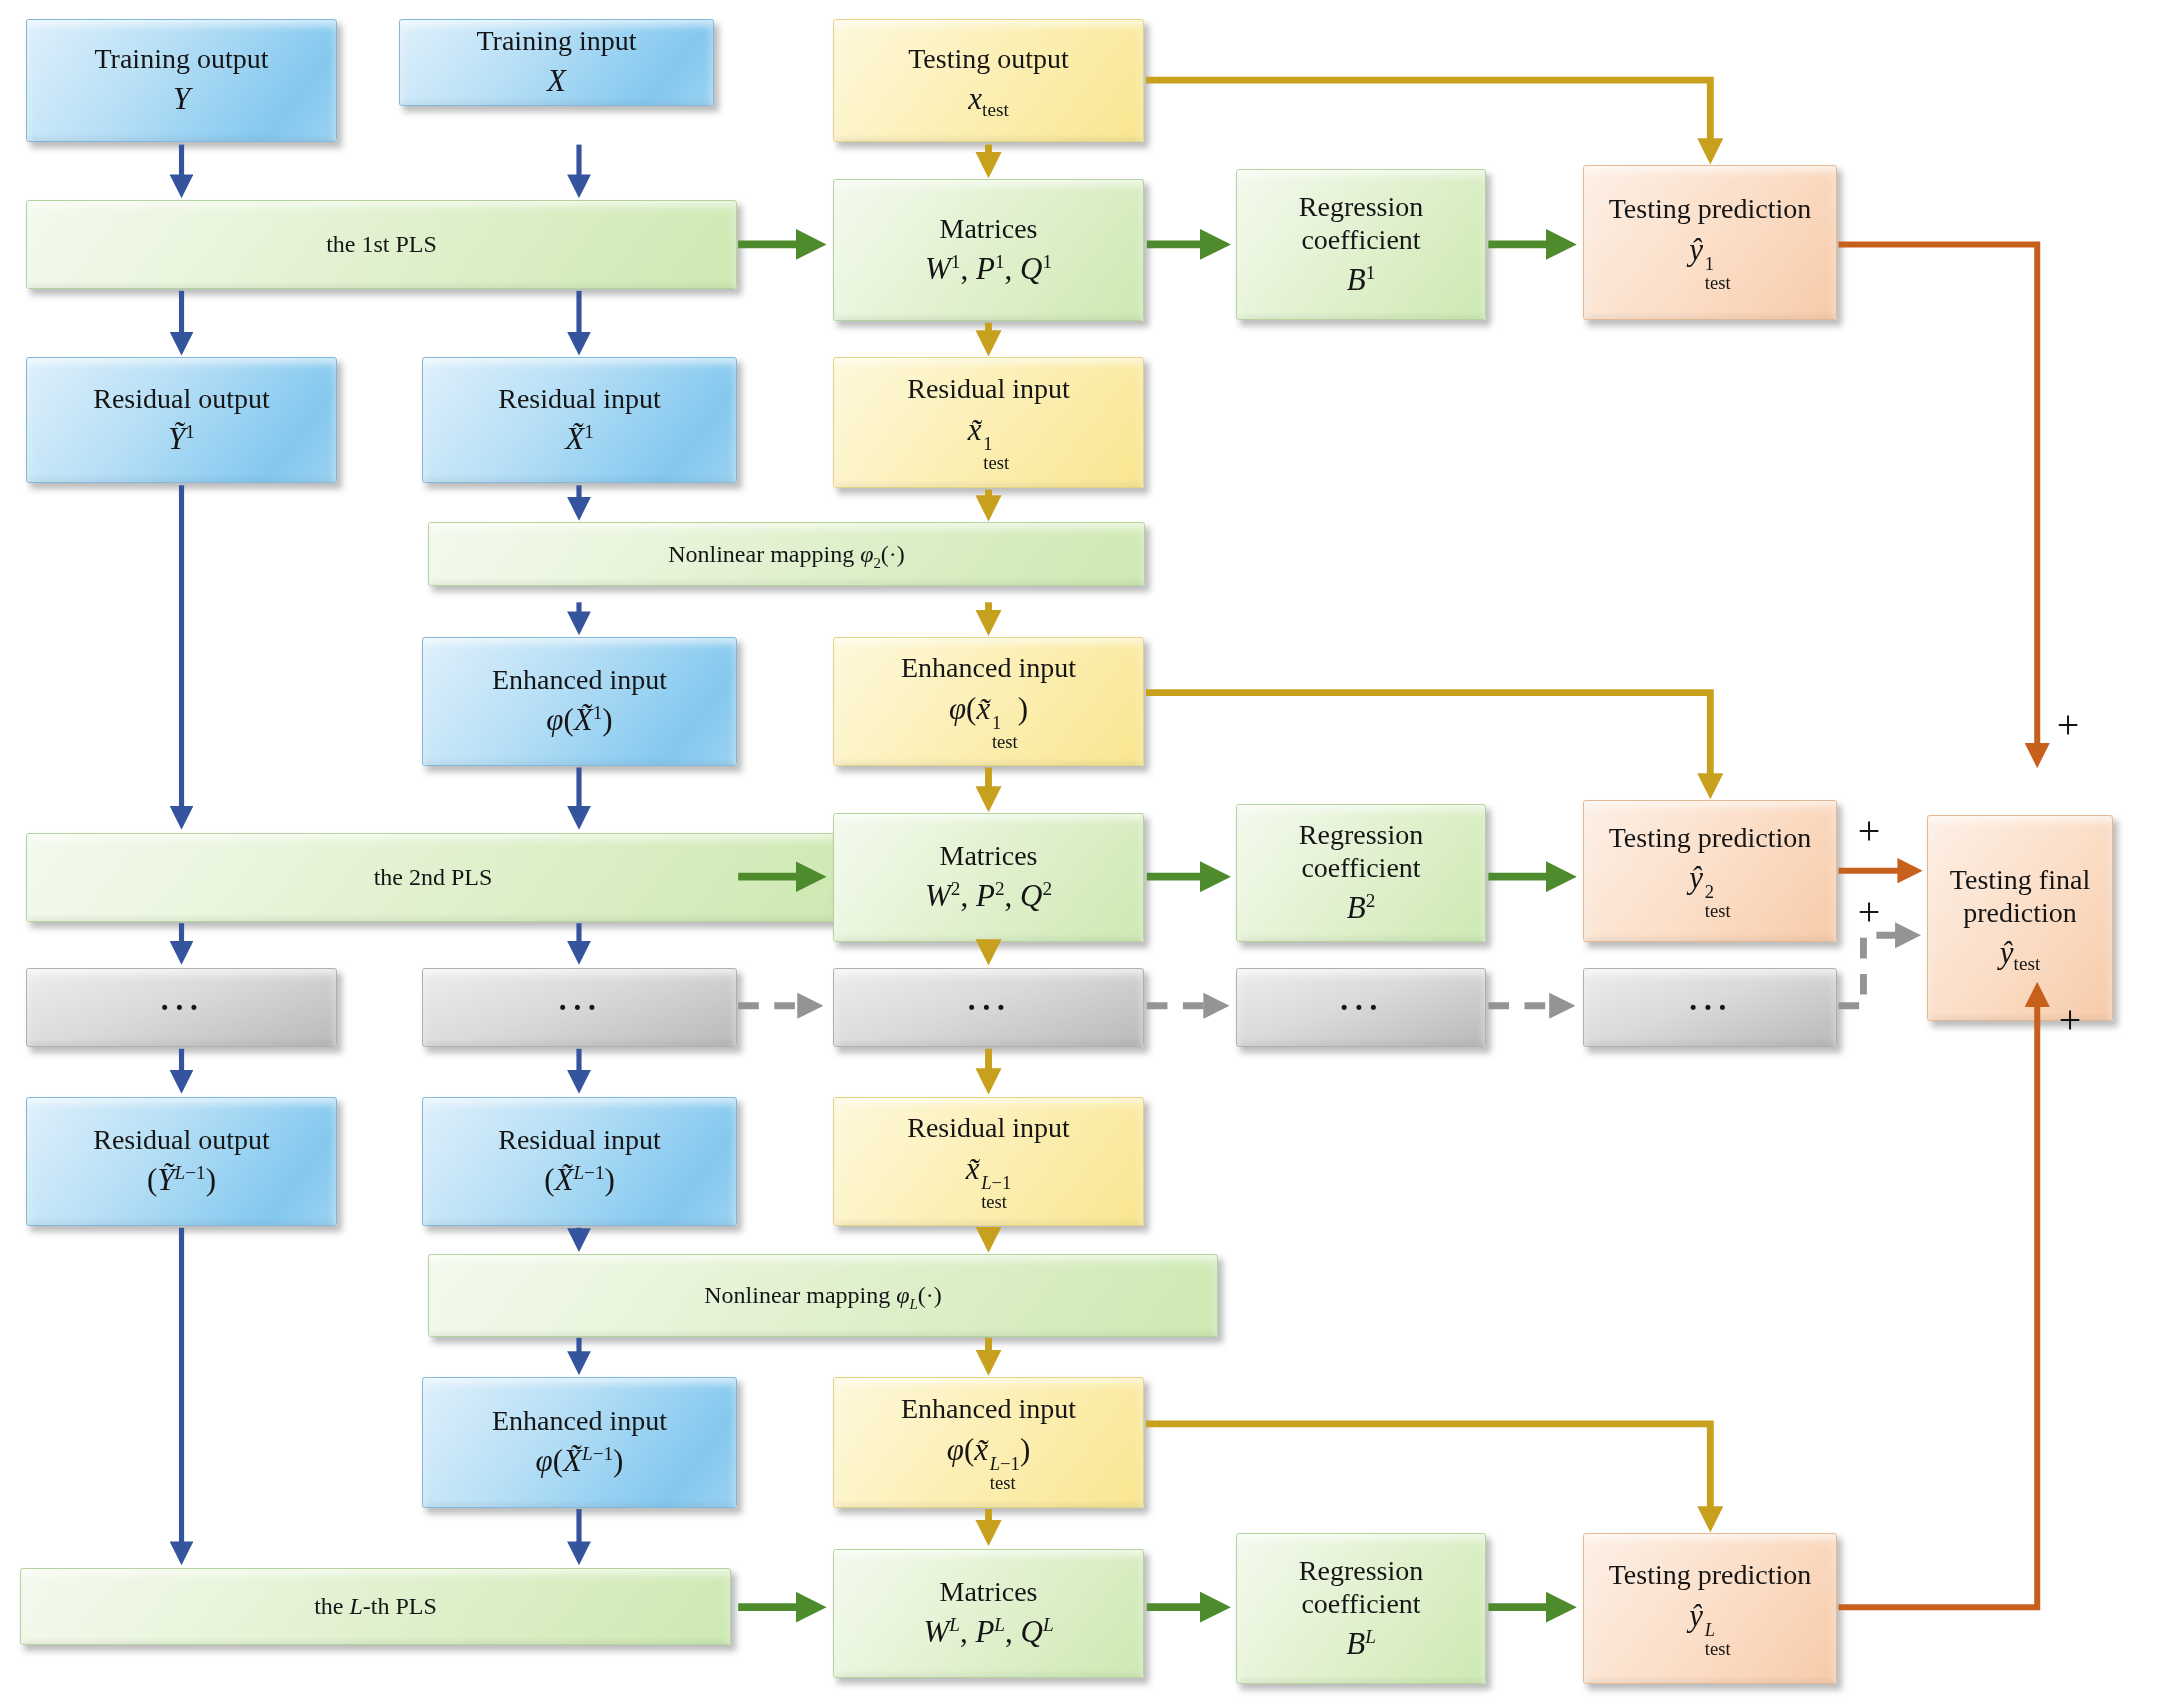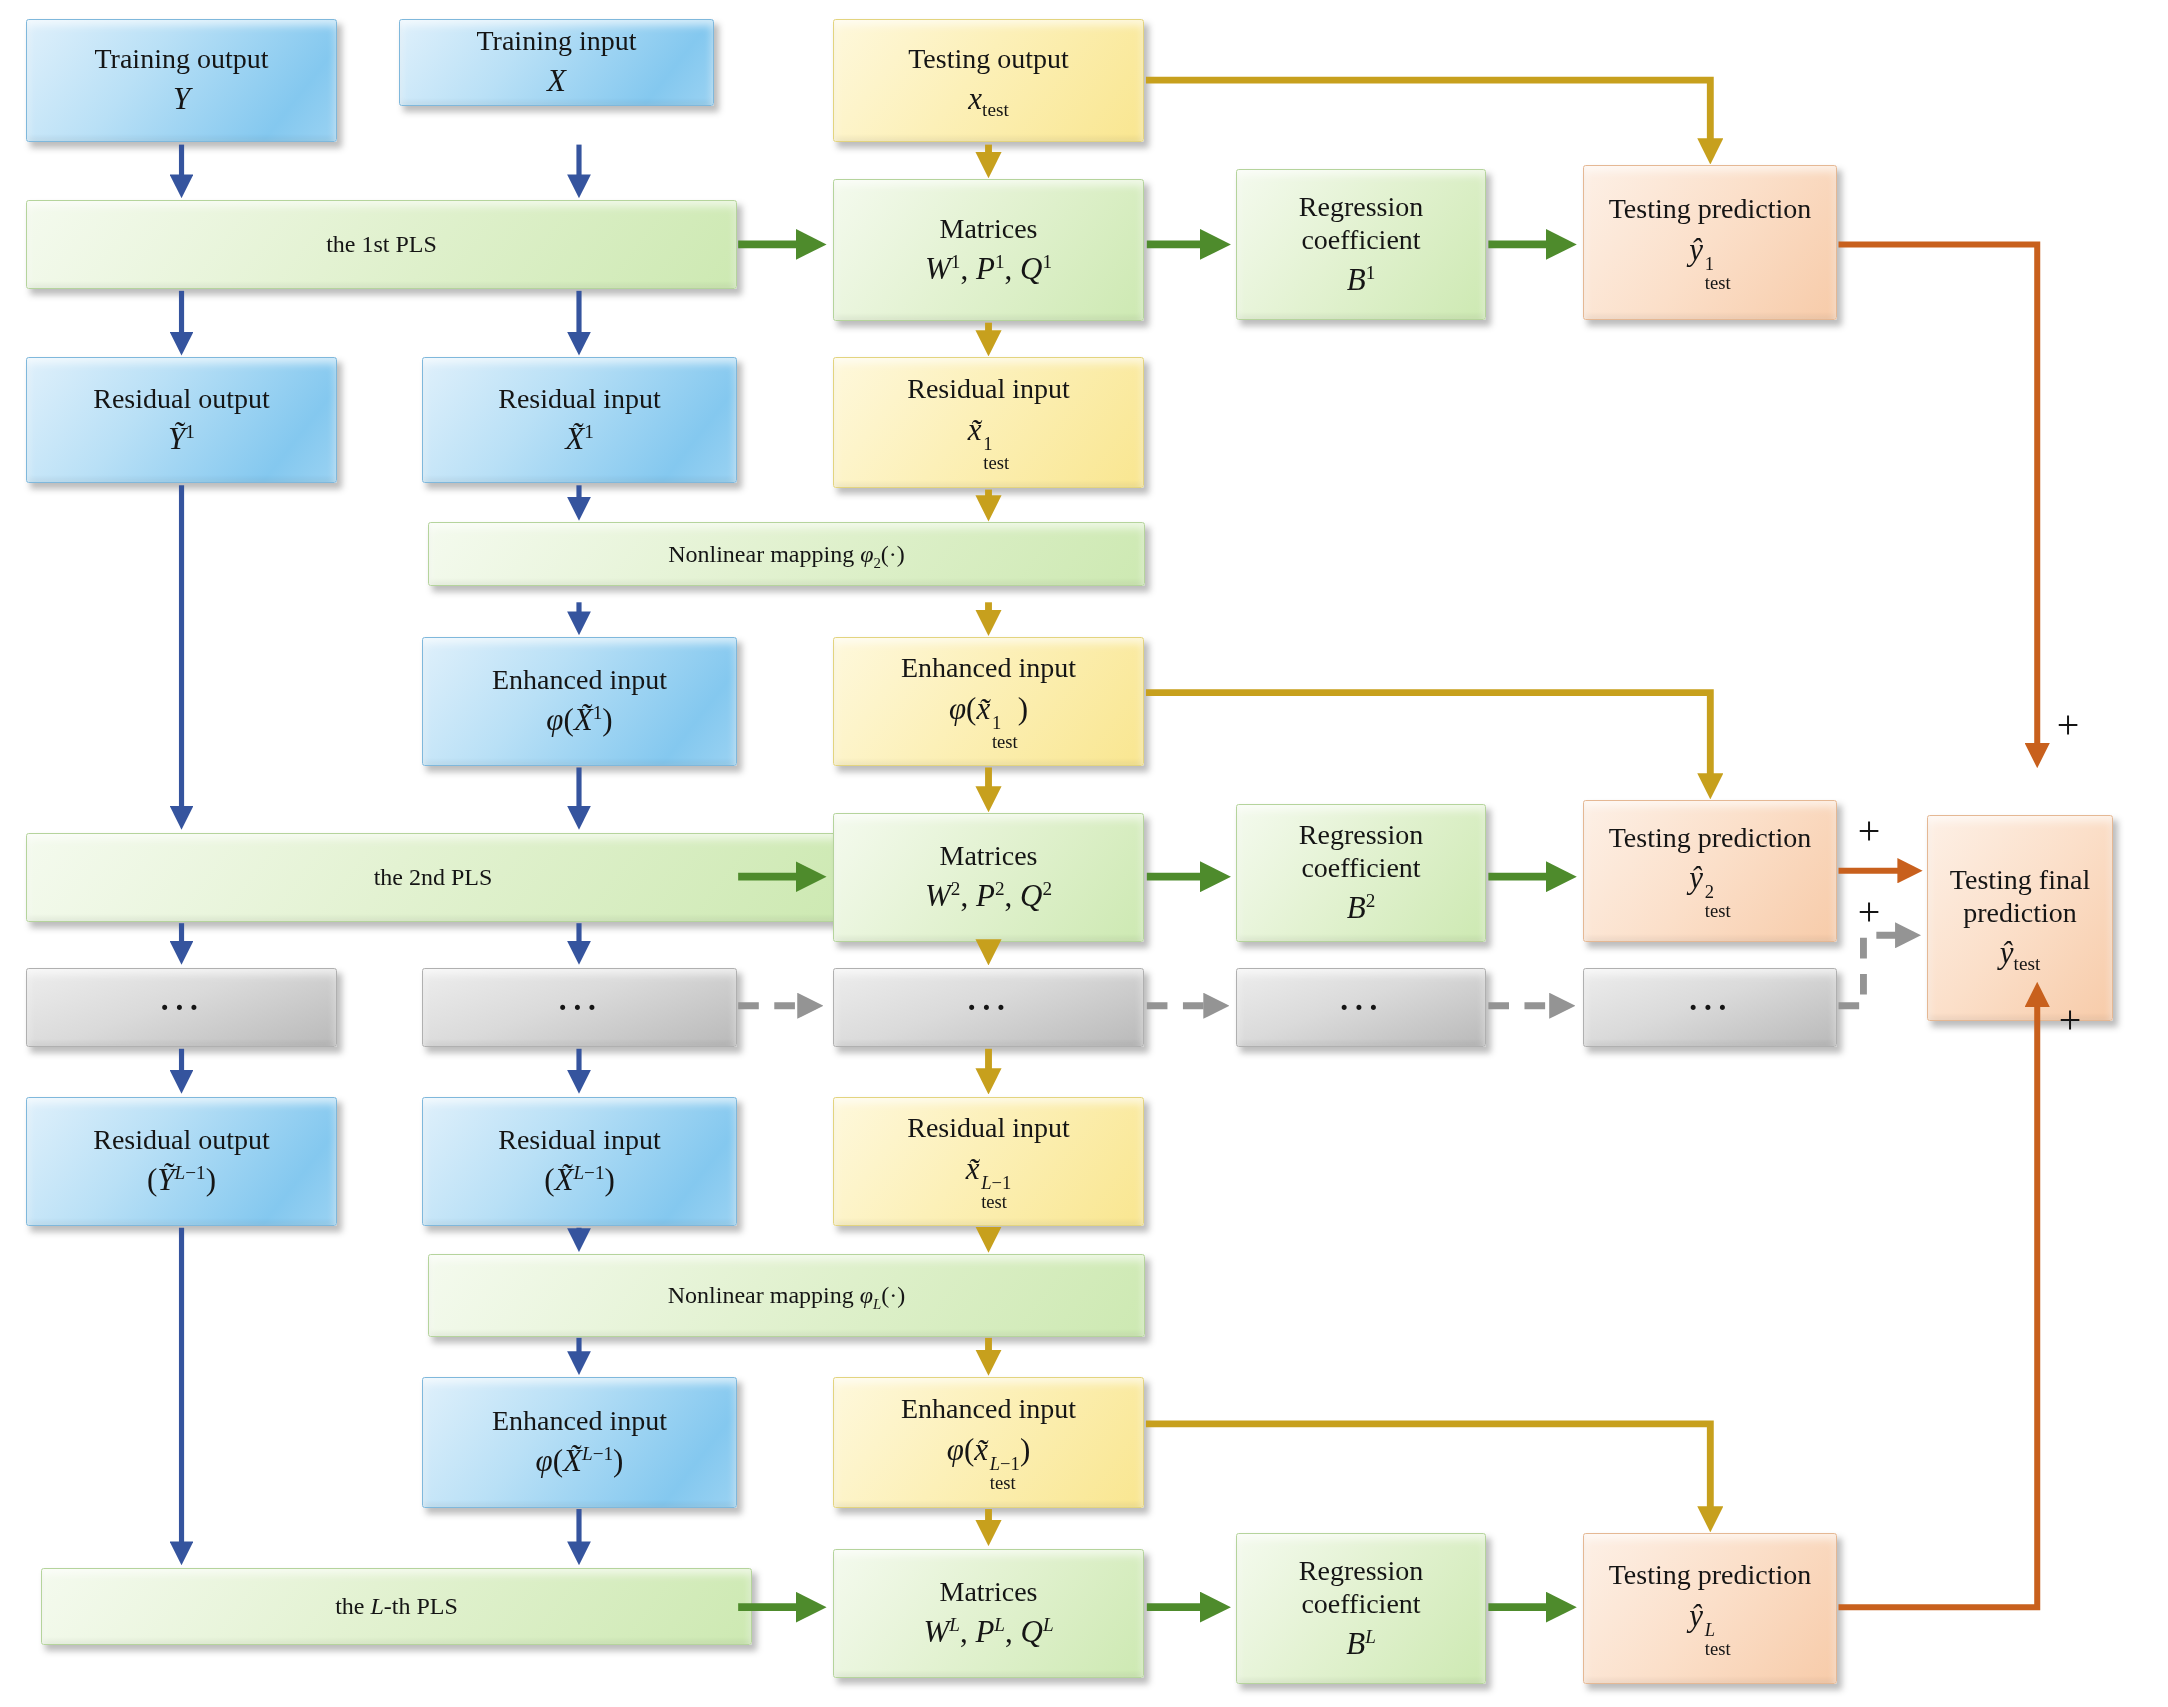--- a/index.html
+++ b/index.html
@@ -157,37 +157,37 @@
     <div class="f">(<i>X̃</i><sup><i>L</i>−1</sup>)</div>
   </div>
   <div class="box yellow" style="left:833px;top:1097px;width:311px;height:129px">
     <div class="t">Residual input</div>
     <div class="f"><i>x̃</i><span class="ss">
           <span><i>L</i>−1</span>
           <span>test</span>
         </span></div>
   </div>
 
-  <div class="box green" style="left:428px;top:1254px;width:717px;height:83px">
+  <div class="box green" style="left:428px;top:1254px;width:790px;height:83px">
     <div class="bar-label">Nonlinear mapping <i>φ</i><sub><i>L</i></sub>(·)</div>
   </div>
 
   <div class="box blue" style="left:422px;top:1377px;width:315px;height:131px">
     <div class="t">Enhanced input</div>
     <div class="f"><i>φ</i>(<i>X̃</i><sup><i>L</i>−1</sup>)</div>
   </div>
   <div class="box yellow" style="left:833px;top:1377px;width:311px;height:131px">
     <div class="t">Enhanced input</div>
     <div class="f"><i>φ</i>(<i>x̃</i><span class="ss">
           <span><i>L</i>−1</span>
           <span>test</span>
         </span>)</div>
   </div>
 
-  <div class="box green" style="left:41px;top:1568px;width:711px;height:77px">
+  <div class="box green" style="left:20px;top:1568px;width:711px;height:77px">
     <div class="bar-label">the <i>L</i>-th PLS</div>
   </div>
   <div class="box green" style="left:833px;top:1549px;width:311px;height:129px">
     <div class="t">Matrices</div>
     <div class="f"><i>W</i><sup><i>L</i></sup>, <i>P</i><sup><i>L</i></sup>, <i>Q</i><sup><i>L</i></sup></div>
   </div>
   <div class="box green" style="left:1236px;top:1533px;width:250px;height:151px">
     <div class="t">Regression coefficient</div>
     <div class="f"><i>B</i><sup><i>L</i></sup></div>
   </div>

